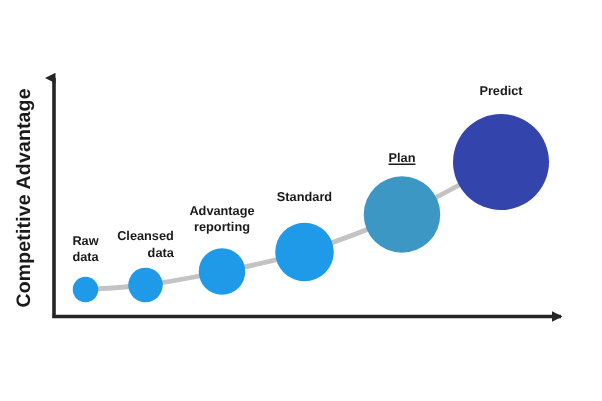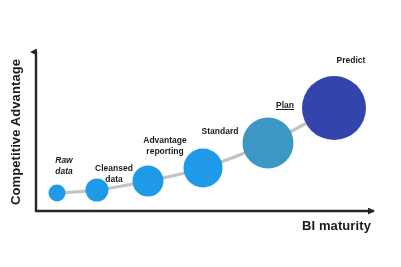--- a/index.html
+++ b/index.html
@@ -52,21 +52,20 @@
   .bubble-label {
     position: absolute;
     font-family: "Liberation Sans", sans-serif;
     font-weight: bold;
     font-size: 8.5px;
     line-height: 10.5px;
     color: #1a1a1a;
     text-align: center;
     white-space: pre-line;
     transform: translateX(-50%);
-    margin-left: 17px;
   }
 </style>
 </head>
 <body>
 
 <div id="chart-root">
 
   <svg id="chart-svg" viewBox="0 0 401 267">
     <defs>
       <marker id="arrow-up" markerWidth="7" markerHeight="7" refX="3.5" refY="6" orient="auto" markerUnits="userSpaceOnUse">
@@ -88,26 +87,25 @@
         <circle cx="97" cy="190" r="11.5" fill="#1f9ae8"></circle>
         <circle cx="148" cy="181" r="15.5" fill="#1f9ae8"></circle>
         <circle cx="203" cy="168" r="19.5" fill="#1f9ae8"></circle>
         <circle cx="268" cy="143" r="25.5" fill="#3d97c4"></circle>
         <circle cx="334" cy="108" r="32" fill="#3344ac"></circle>
       </g>
   </svg>
 
   <div class="axis-title" id="y-axis-title">Competitive Advantage</div>
 
-  <div class="axis-title" id="x-axis-title">BI maturity</div>
 
   <div id="label-layer">
-      <div class="bubble-label" style="left: 47px; top: 155px; font-style: italic;">Raw
+      <div class="bubble-label" style="left: 57px; top: 155px;">Raw
 data</div>
-      <div class="bubble-label" style="left: 97px; top: 163px;">Cleansed
+      <div class="bubble-label" style="left: 97px; top: 152px; text-align: right;">Cleansed
 data</div>
       <div class="bubble-label" style="left: 148px; top: 135px;">Advantage
 reporting</div>
       <div class="bubble-label" style="left: 203px; top: 126px;">Standard</div>
       <div class="bubble-label" style="left: 268px; top: 100px; text-decoration: underline;">Plan</div>
       <div class="bubble-label" style="left: 334px; top: 55px;">Predict</div>
     </div>
 
 </div>
 

